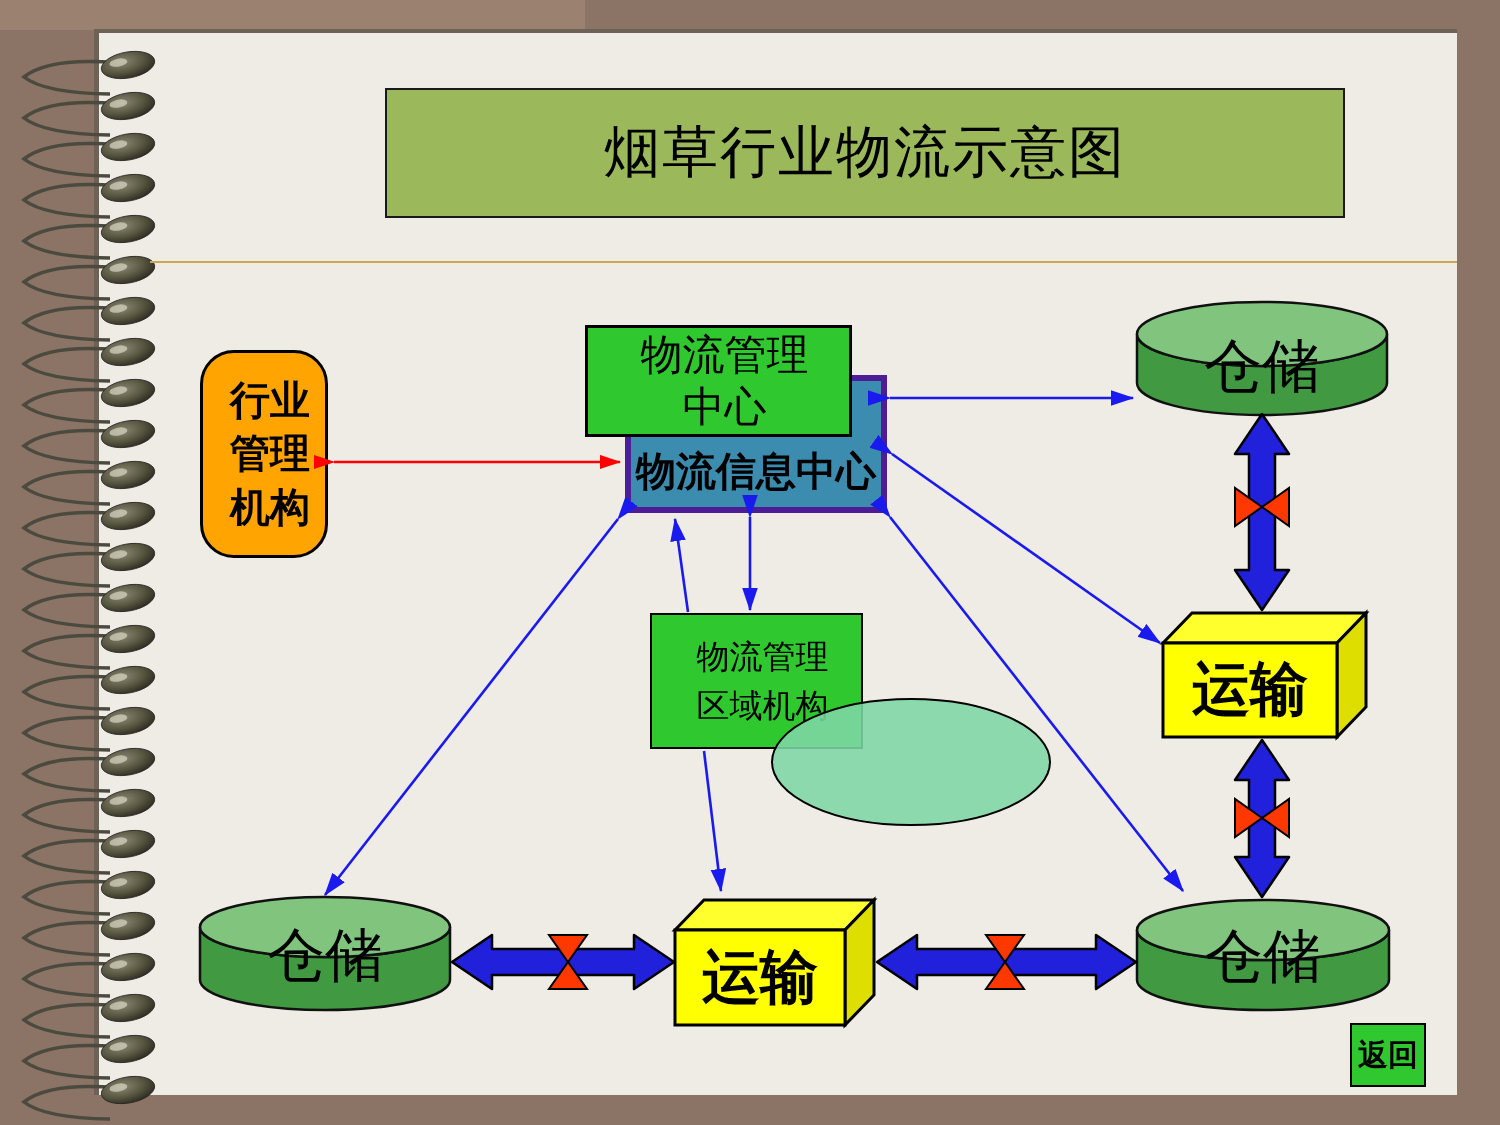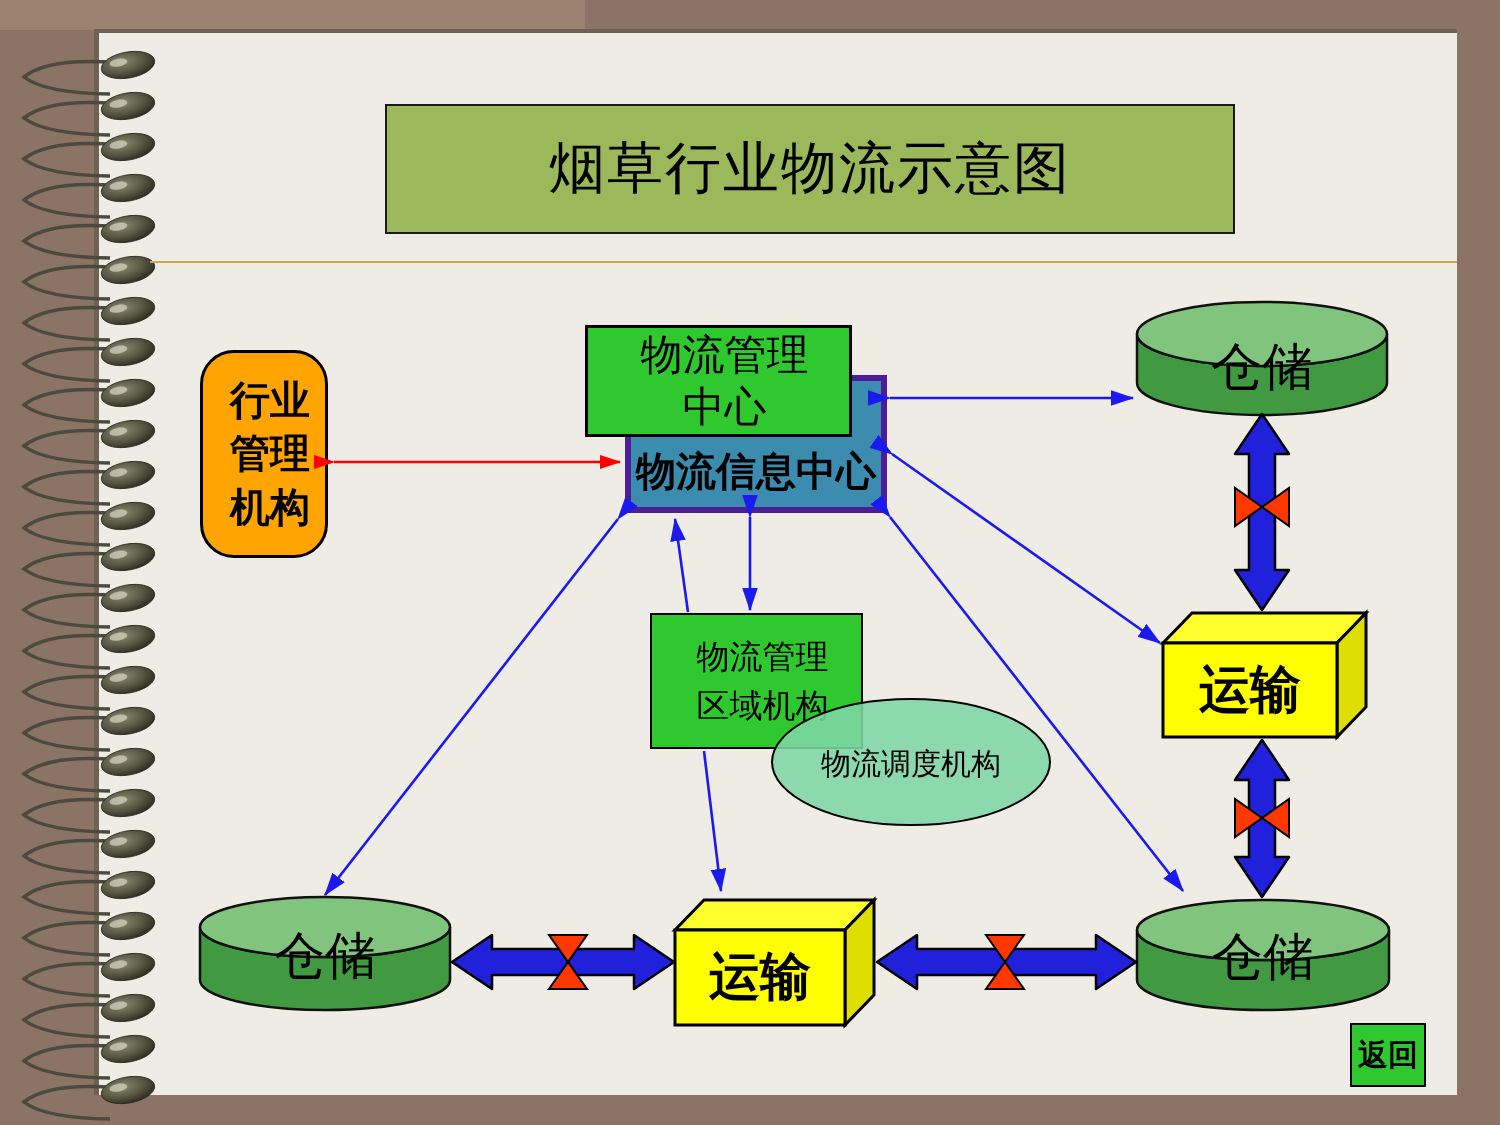--- a/index.html
+++ b/index.html
@@ -4,33 +4,33 @@
 <style>
   html,body{margin:0;padding:0;background:#6b5a4e;}
   #stage{position:relative;width:1500px;height:1125px;overflow:hidden;
          background:var(--background);font-family:"Liberation Sans","DejaVu Sans",sans-serif;}
   #top-strip{position:absolute;left:0;top:0;width:585px;height:30px;background:#9A8170;}
   #paper{position:absolute;left:94px;top:29px;width:1363px;height:1066px;
          background:var(--paper);border-left:5px solid #6E6156;border-top:4px solid #6E6156;box-sizing:border-box;}
   .abs{position:absolute;box-sizing:border-box;}
   .ctr{display:flex;align-items:center;justify-content:center;text-align:center;color:#000;}
   .pre{white-space:pre-line;padding-left:12px;}
-  #title-box{left:385px;top:104px;width:850px;height:130px;background:var(--title_box);
+  #title-box{left:385px;top:88px;width:960px;height:130px;background:var(--title_box);
              border:2px solid #1a1a1a;font-size:56px;letter-spacing:2px;}
   #divider{left:150px;top:261px;width:1307px;height:2px;background:var(--divider);}
   #industry-admin{left:200px;top:350px;width:128px;height:208px;background:var(--industry_admin);
                   border:3px solid #000;border-radius:34px;font-size:40px;font-weight:bold;line-height:1.33;}
   #info-center{left:625px;top:375px;width:262px;height:138px;background:var(--info_blue);
                border:6px solid #4c1d95;font-size:40px;font-weight:bold;
                display:flex;align-items:flex-end;justify-content:center;padding-bottom:8px;}
   #mgmt-center{left:585px;top:325px;width:267px;height:112px;background:var(--bright_green);
                border:3px solid #000;font-size:42px;line-height:1.25;}
   #regional-org{left:650px;top:613px;width:213px;height:136px;background:var(--bright_green);
                 border:2px solid #000;font-size:33px;line-height:1.5;}
-  .node-label{pointer-events:none;font-size:51px;}
+  .node-label{pointer-events:none;font-size:58px;}
   #lbl-dispatch{left:773px;top:743px;width:276px;height:42px;font-size:30px;pointer-events:none;}
   #back-button{left:1350px;top:1023px;width:76px;height:64px;background:var(--bright_green);
                border:2px solid #000;font-size:30px;font-weight:bold;cursor:pointer;}
   svg.layer{position:absolute;left:0;top:0;}
   .cyl-body{fill:var(--cylinder_body);stroke:#111;stroke-width:2.5;}
   .cyl-top{fill:var(--cylinder_top);stroke:#111;stroke-width:2.5;}
   .box-front{fill:var(--transport_yellow);stroke:#000;stroke-width:3;}
   .box-top{fill:#FFFF2E;stroke:#000;stroke-width:3;}
   .box-side{fill:#DEDE00;stroke:#000;stroke-width:3;}
   .arrow-thick{fill:var(--arrow_blue);stroke:#000;stroke-width:2.5;stroke-linejoin:round;}
@@ -159,16 +159,15 @@
     <line class="thin-red" x1="334" y1="462" x2="620" y2="462" marker-start="url(#ahR)" marker-end="url(#ahR)"></line>
 
     <ellipse class="dispatch-ellipse" cx="911" cy="762" rx="139" ry="63"></ellipse>
   </svg>
 
   <div class="abs ctr node-label" style="left:1137px;top:336px;width:250px;height:62px;">仓储</div>
   <div class="abs ctr node-label" style="left:200px;top:925px;width:250px;height:62px;">仓储</div>
   <div class="abs ctr node-label" style="left:1137px;top:926px;width:252px;height:62px;">仓储</div>
   <div class="abs ctr node-label" style="left:1163px;top:643px;width:174px;height:94px;font-weight:bold;">运输</div>
   <div class="abs ctr node-label" style="left:675px;top:930px;width:170px;height:95px;font-weight:bold;">运输</div>
-  <div class="abs ctr" id="lbl-dispatch">物流调度机构</div>
 
   <div class="abs ctr" id="back-button">返回</div>
 </div>
 
 </body></html>

